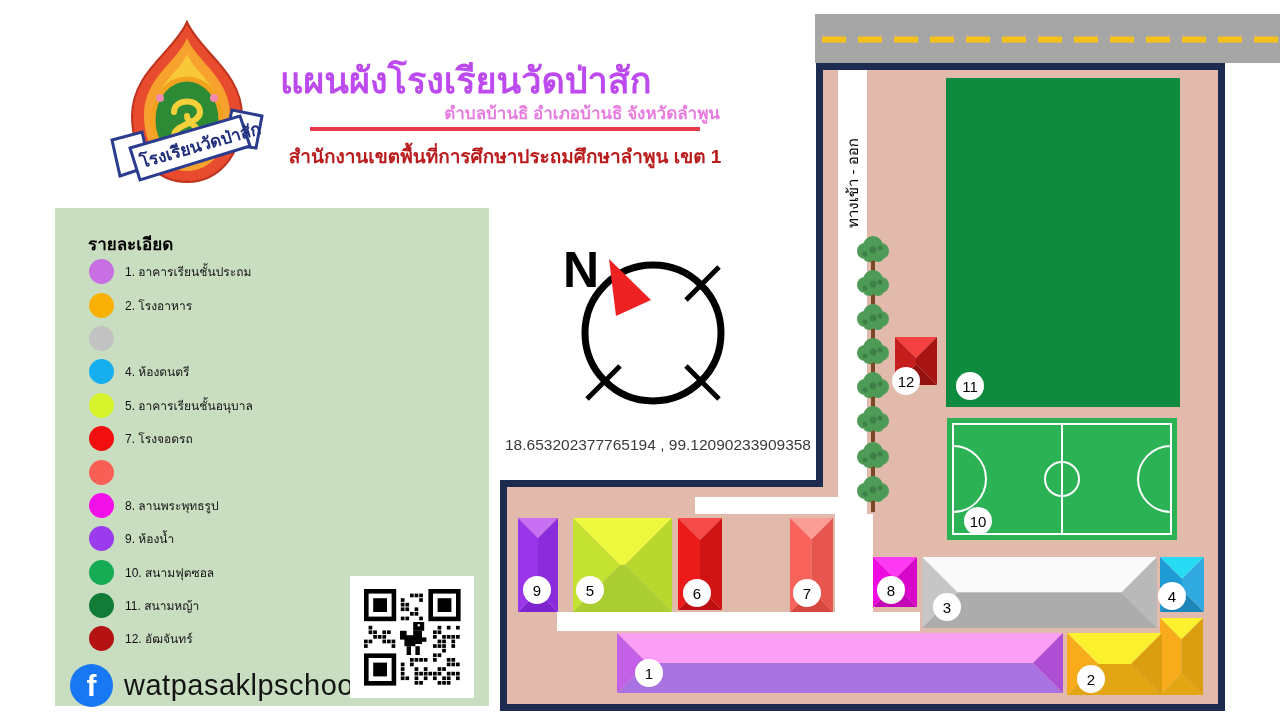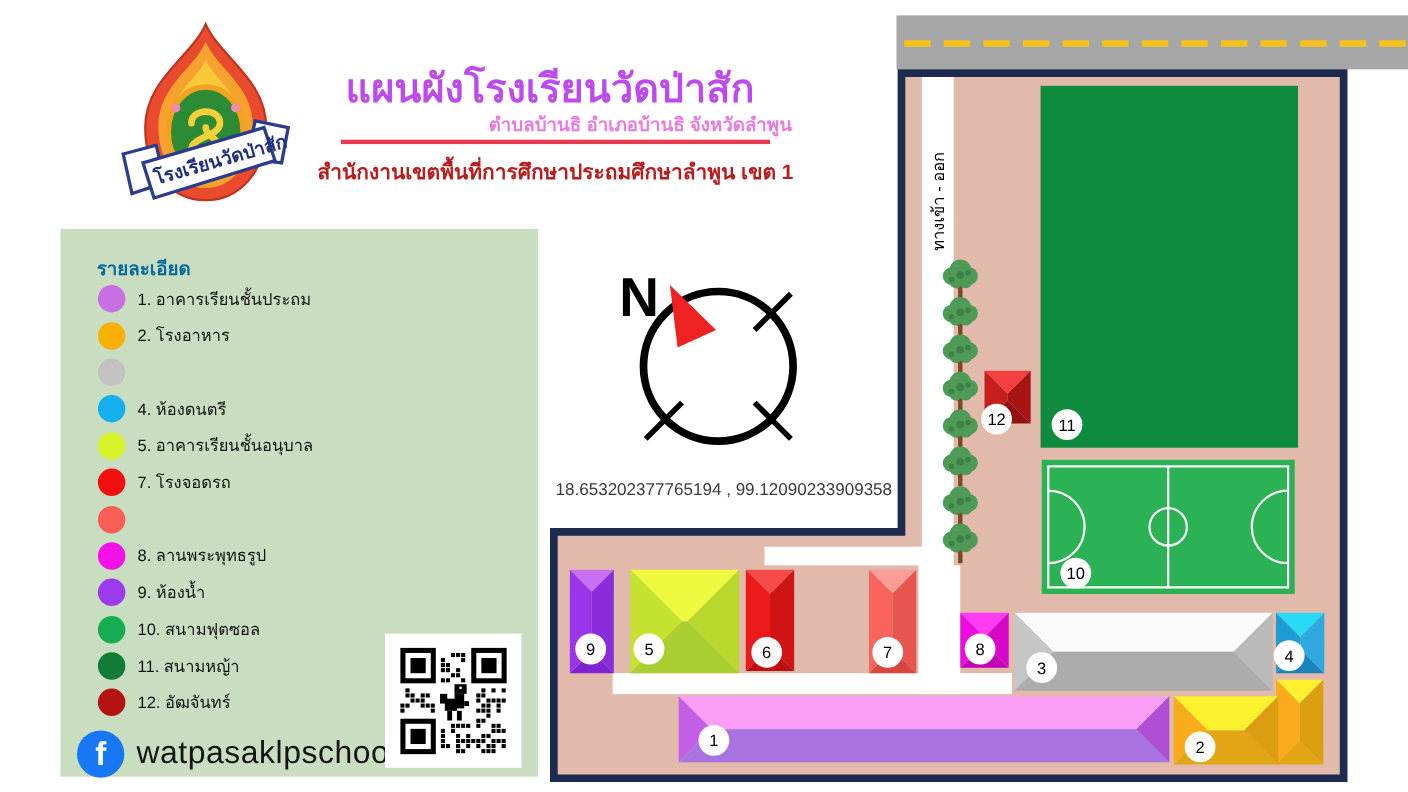--- a/index.html
+++ b/index.html
@@ -9,34 +9,34 @@
     --futsal-green:#2bb254; --path-white:#ffffff; --facebook-blue:#1877f2;
     --compass-red:#ee2222; --tree-crown:#4e9b57; --tree-trunk:#7a4928;
   }
   *{margin:0;padding:0;box-sizing:border-box;}
   html,body{background:#fff;}
   body{font-family:"Liberation Sans","DejaVu Sans",sans-serif;}
   #canvas{position:relative;width:1280px;height:720px;background:#fff;overflow:hidden;}
   #mapsvg{position:absolute;left:0;top:0;width:1280px;height:720px;}
   
   .logo{position:absolute;left:108px;top:20px;width:158px;height:178px;}
-  .title{position:absolute;left:280px;top:52px;width:440px;text-align:center;
+  .title{position:absolute;left:280px;top:52px;width:440px;text-align:left;
          font-size:36px;font-weight:bold;color:var(--accent-title);}
   .subtitle{position:absolute;left:280px;top:99px;width:440px;text-align:right;
          font-size:17px;font-weight:bold;color:var(--accent-subtitle);}
   .divider{position:absolute;left:310px;top:127px;width:390px;height:4px;background:var(--divider-red);}
   .orgline{position:absolute;left:280px;top:141px;width:450px;text-align:center;
          font-size:19px;font-weight:bold;color:#b91c1c;}
   
   .panel{position:absolute;left:55px;top:208px;width:434px;height:498px;background:var(--panel-green);}
-  .panel-title{position:absolute;left:33px;top:22px;font-size:17px;font-weight:bold;color:#0369a1;}
+  .panel-title{position:absolute;left:33px;top:22px;font-size:17px;font-weight:bold;color:#000000;}
   .legend-list{position:absolute;left:0;top:47px;width:100%;list-style:none;}
   .legend-item{display:flex;align-items:center;height:33.4px;padding-left:34px;}
   .dot{width:25px;height:25px;border-radius:50%;flex:0 0 25px;}
-  .legend-label{margin-left:11px;font-size:15px;color:#111;}
+  .legend-label{margin-left:11px;font-size:12px;color:#111;}
   
   .social{position:absolute;left:15px;top:456px;display:flex;align-items:center;}
   .fb-circle{width:43px;height:43px;border-radius:50%;background:var(--facebook-blue);
         color:#fff;font-weight:bold;font-size:30px;display:flex;align-items:center;justify-content:center;}
   .fb-handle{margin-left:11px;font-size:29px;color:#141414;letter-spacing:0.5px;}
   
   .qr{position:absolute;left:295px;top:368px;width:124px;height:122px;background:#fff;}
   .qr svg{display:block;}
 </style>
 </head>

